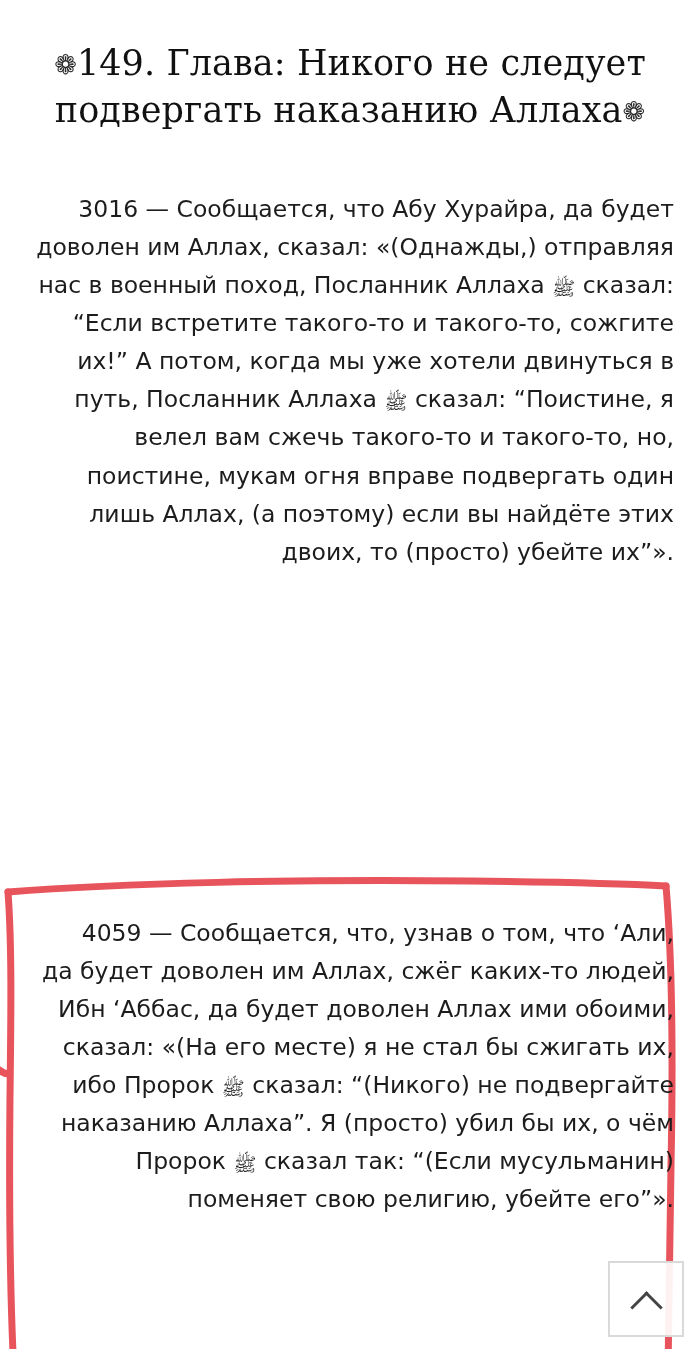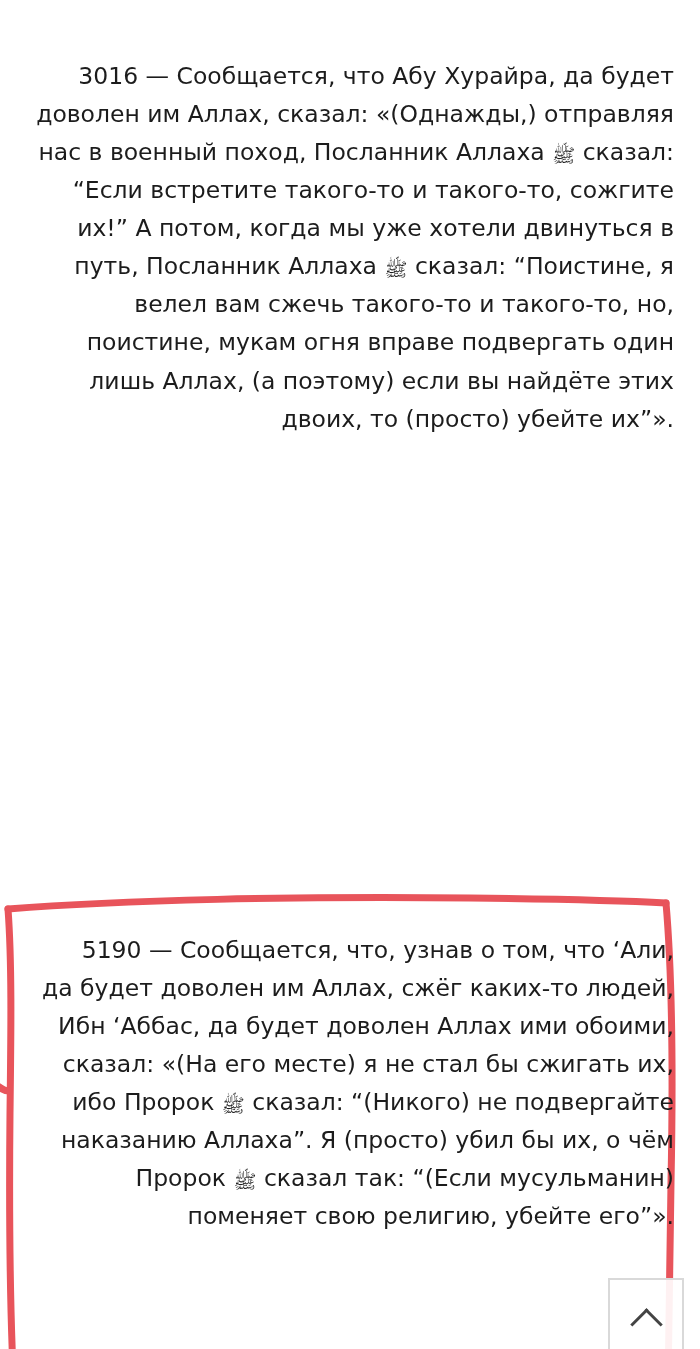--- a/index.html
+++ b/index.html
@@ -120,20 +120,23 @@
     border-left: 3px solid #444;
     border-top: 3px solid #444;
     transform: rotate(45deg);
   }
 </style>
 </head>
 <body>
 
 <div class="page">
 
+  <h1 class="chapter-title">
+    <span class="ornament">❁</span><span>149. Глава: Никого не следует подвергать наказанию Аллаха</span><span class="ornament">❁</span>
+  </h1>
 
   <p class="hadith" id="hadith-3016">
     <span class="indent"></span><span>3016 — Сообщается, что Абу Хурайра, да будет доволен им Аллах, сказал: «(Однажды,) отправляя нас в военный поход, Посланник Аллаха</span>
     <span class="sallallahu">ﷺ</span>
     <span>сказал: “Если встретите такого-то и такого-то, сожгите их!” А потом, когда мы уже хотели двинуться в путь, Посланник Аллаха</span>
     <span class="sallallahu">ﷺ</span>
     <span>сказал: “Поистине, я велел вам сжечь такого-то и такого-то, но, поистине, мукам огня вправе подвергать один лишь Аллах, (а поэтому) если вы найдёте этих двоих, то (просто) убейте их”».</span>
   </p>
 
   <div class="highlight-region">
@@ -141,21 +144,21 @@
     <svg viewBox="0 0 700 523" preserveAspectRatio="none">
       <path d="M8 26 C 120 17, 300 13, 470 15 C 560 16, 630 18, 666 20" fill="none" stroke="#e8545b" stroke-width="7" stroke-linecap="round"></path>
       <path d="M666 20 C 672 90, 673 200, 671 300 C 670 380, 669 450, 668 505" fill="none" stroke="#e8545b" stroke-width="7" stroke-linecap="round"></path>
       <path d="M668 505 C 560 512, 380 515, 210 513 C 120 512, 50 510, 14 508" fill="none" stroke="#e8545b" stroke-width="7" stroke-linecap="round"></path>
       <path d="M14 508 C 10 430, 9 330, 10 230 C 11 150, 12 80, 8 26" fill="none" stroke="#e8545b" stroke-width="7" stroke-linecap="round"></path>
       <path d="M-6 200 C 0 205, 4 208, 9 208" fill="none" stroke="#e8545b" stroke-width="7" stroke-linecap="round"></path>
     </svg>
 
     <div class="highlight-content">
       <p class="hadith" id="hadith-3017">
-        <span class="indent"></span><span>5190 — Сообщается, что, узнав о том, что ‘Али, да будет доволен им Аллах, сжёг каких-то людей, Ибн ‘Аббас, да будет доволен Аллах ими обоими, сказал: «(На его месте) я не стал бы сжигать их, ибо Пророк</span>
+        <span class="indent"></span><span>4059 — Сообщается, что, узнав о том, что ‘Али, да будет доволен им Аллах, сжёг каких-то людей, Ибн ‘Аббас, да будет доволен Аллах ими обоими, сказал: «(На его месте) я не стал бы сжигать их, ибо Пророк</span>
         <span class="sallallahu">ﷺ</span>
         <span>сказал: “(Никого) не подвергайте наказанию Аллаха”. Я (просто) убил бы их, о чём Пророк</span>
         <span class="sallallahu">ﷺ</span>
         <span>сказал так: “(Если мусульманин) поменяет свою религию, убейте его”».</span>
       </p>
     </div>
   </div>
 
   <div class="back-to-top">
     <span class="chev"></span>

